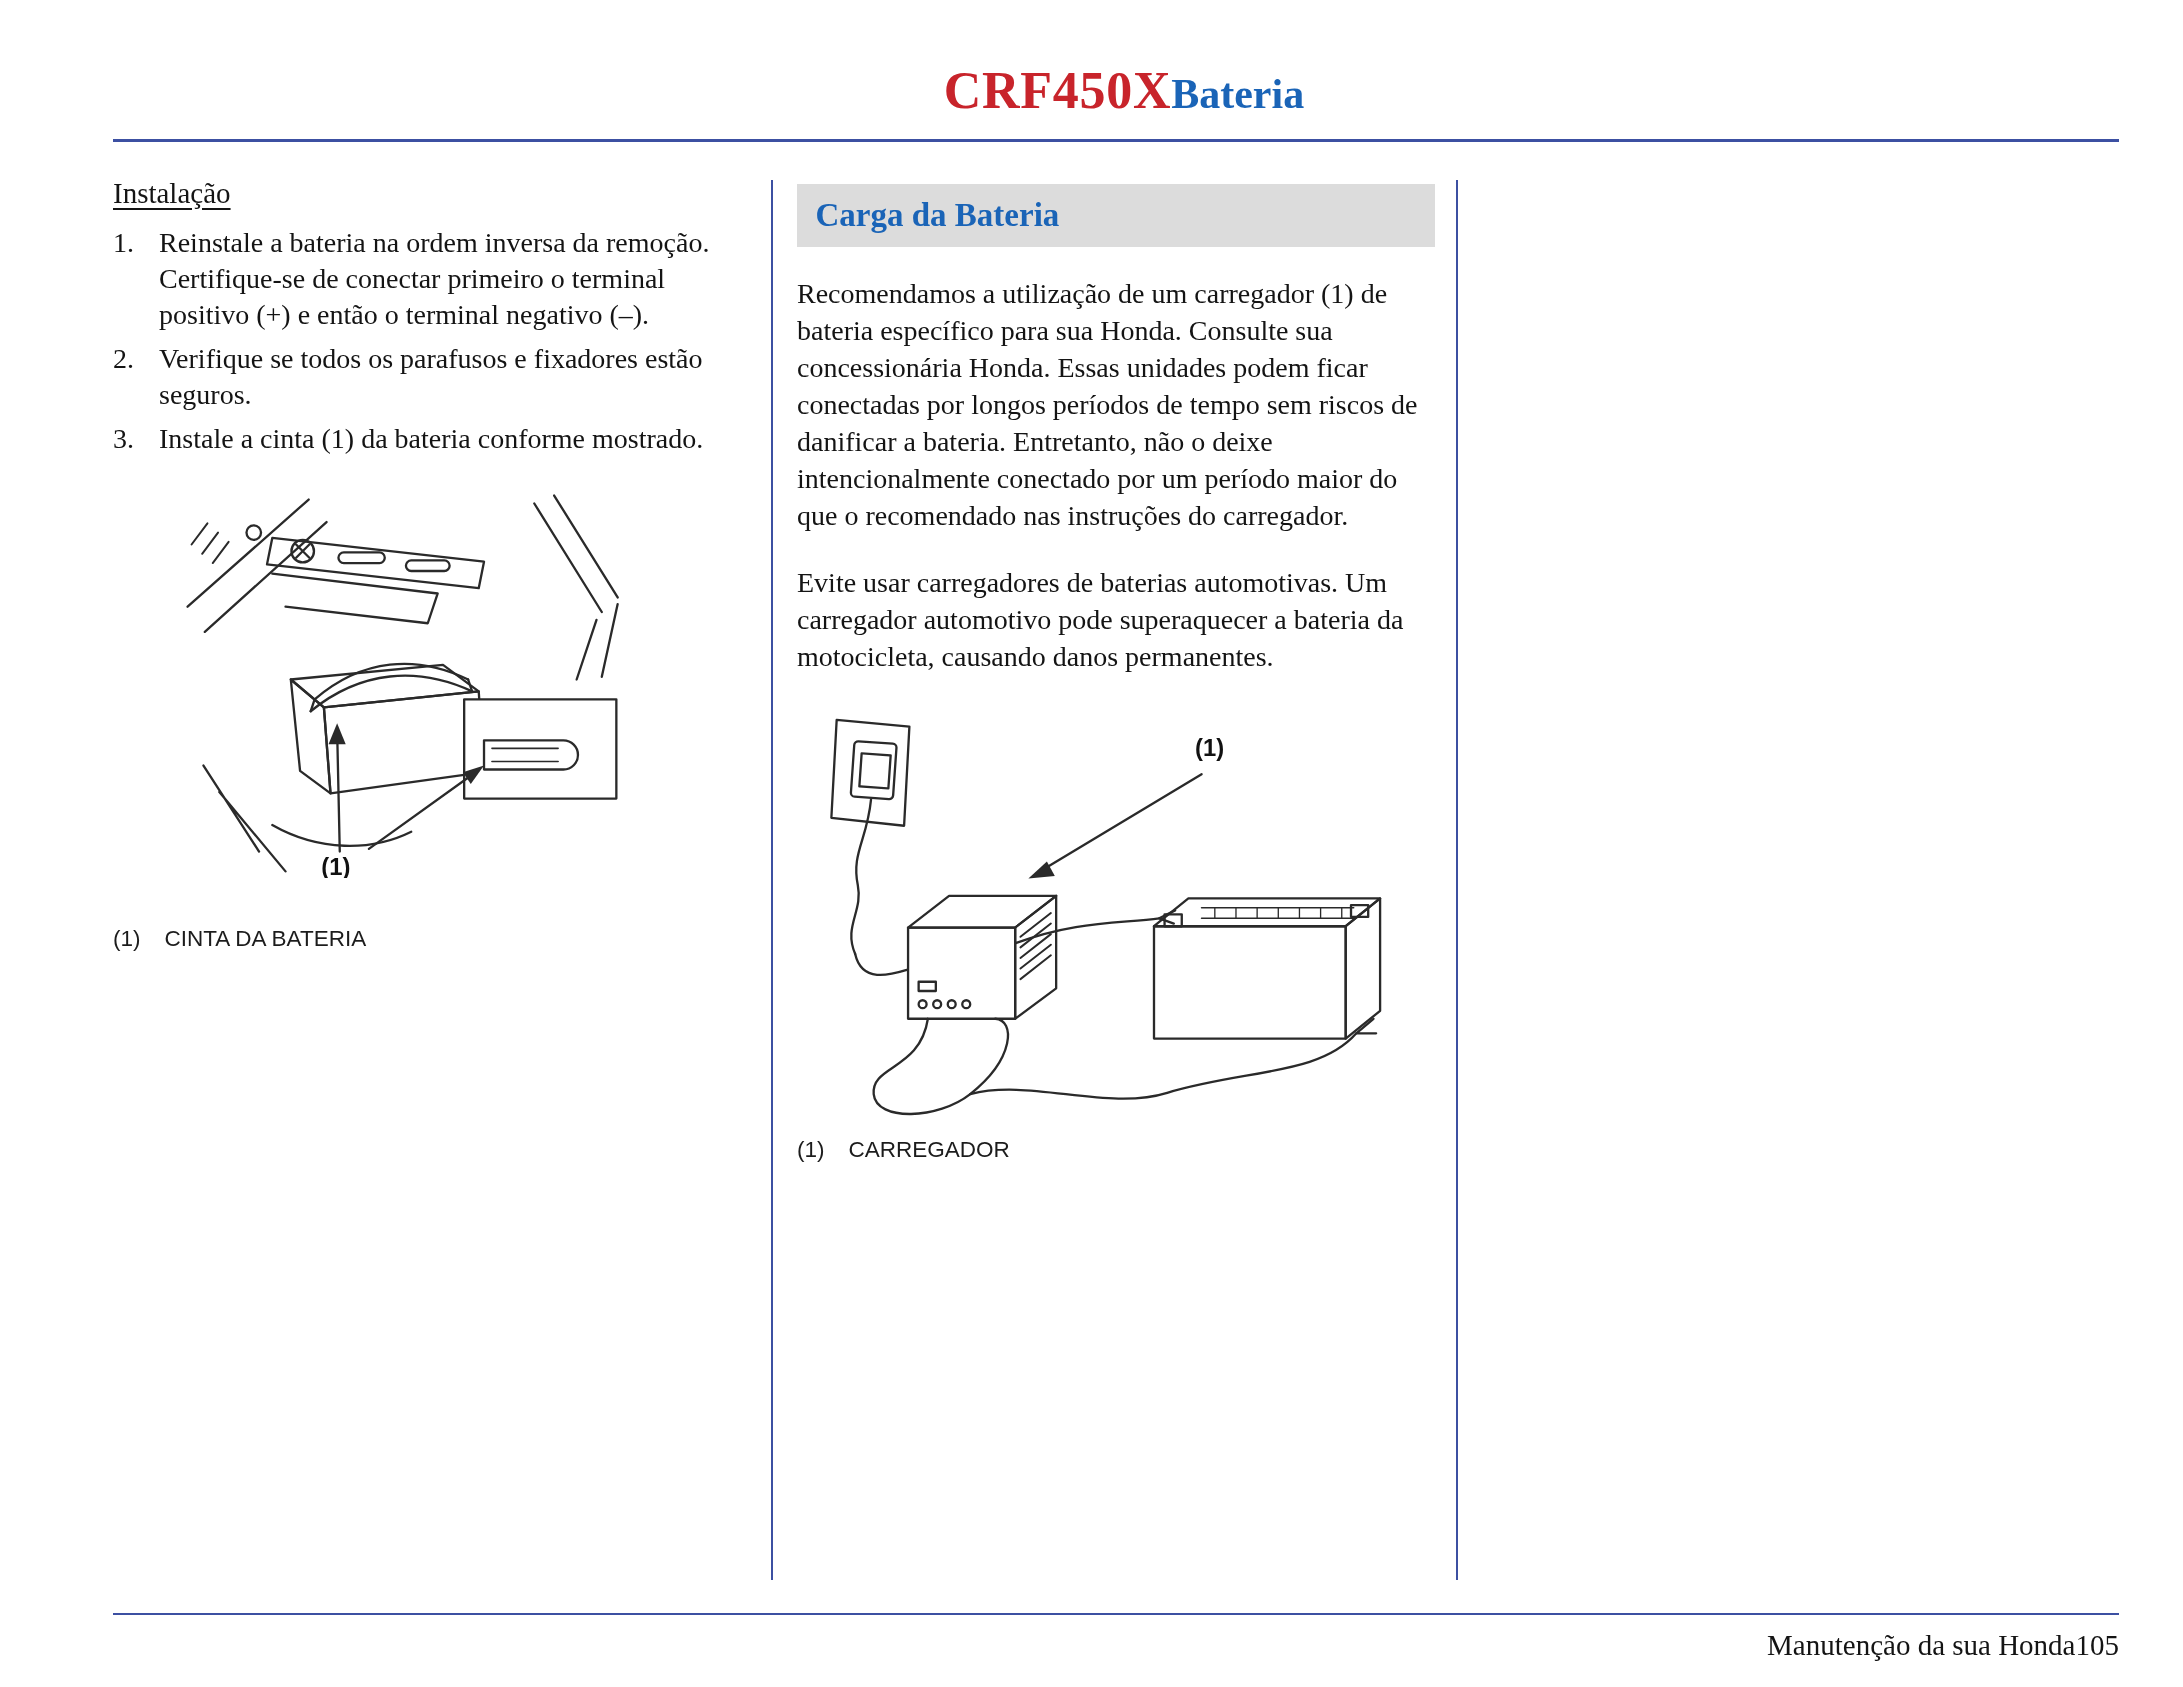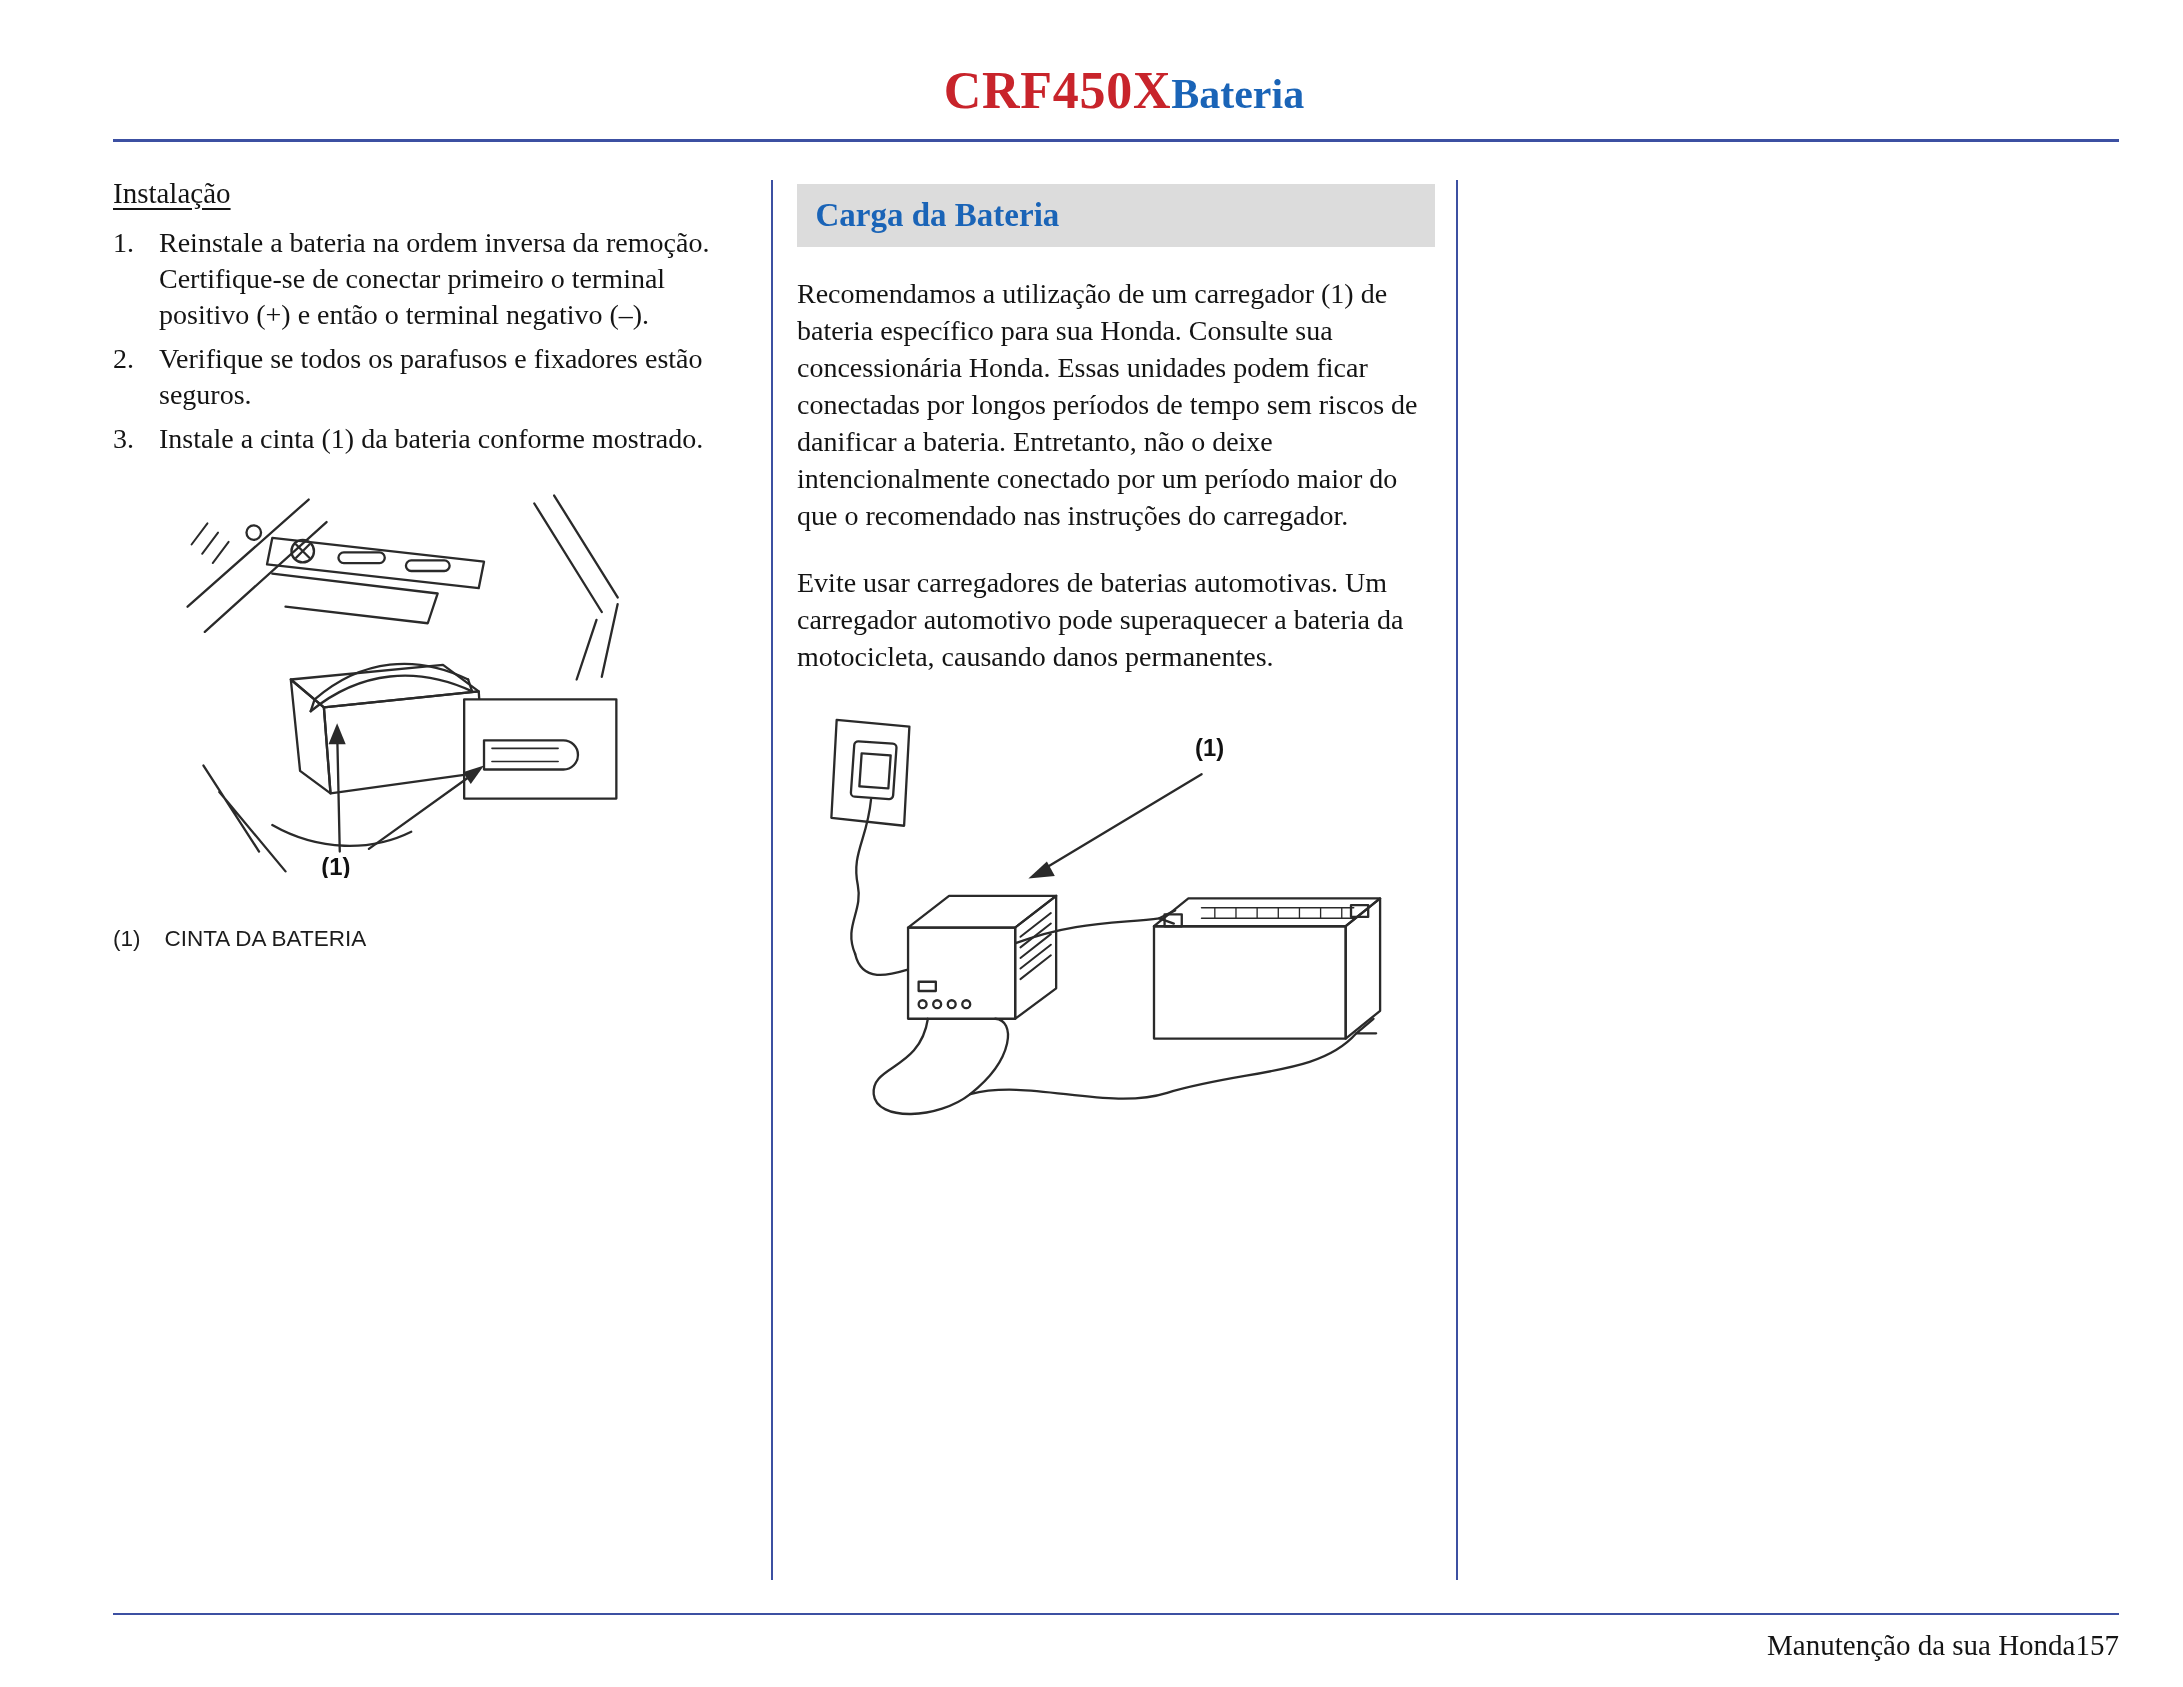--- a/index.html
+++ b/index.html
@@ -177,20 +177,23 @@
         </g>
         <g>
           <path d="M612 100 L366 248"></path>
           <polygon points="350,258 378,232 390,254" fill="#2a2a2a" stroke="none"></polygon>
         </g>
       </g>
       <text x="602" y="72" font-size="36" fill="#111111" font-family="Liberation Sans, sans-serif" font-weight="bold">(1)</text>
     </svg>
   </div>
 
+  <div class="caption right-caption">
+    <span class="cap-num">(1)</span><span class="cap-text">CARREGADOR</span>
+  </div>
 </div>
 
 <div class="rule-bottom"></div>
 <div class="footer">
   <span>Manutenção da sua Honda</span>
-  <span>157</span>
+  <span>105</span>
 </div>
 
 
 </body></html>

